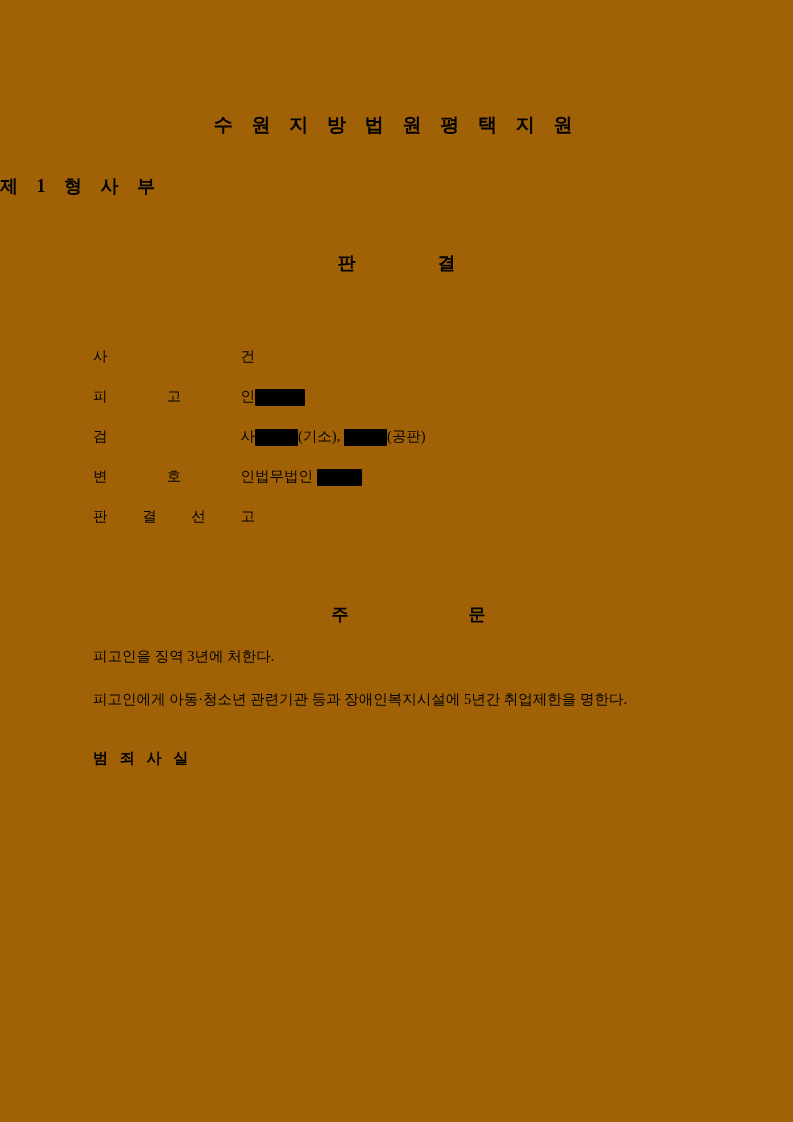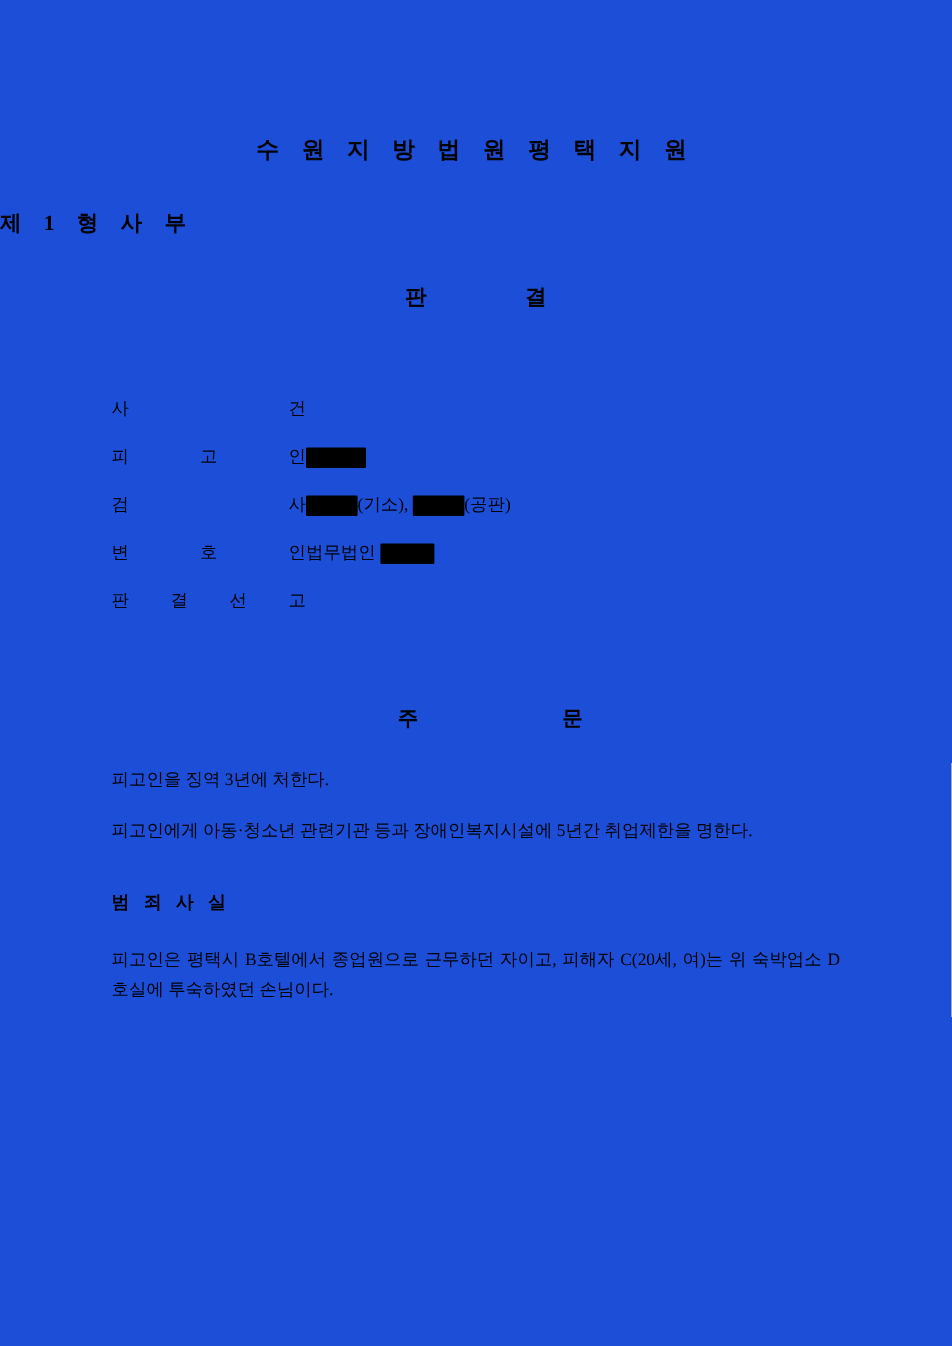--- a/index.html
+++ b/index.html
@@ -12,21 +12,21 @@
     height: 1122px;
     font-family: "Liberation Serif", "DejaVu Serif", serif;
     color: #000000;
     position: relative;
     overflow: hidden;
   }
   .page {
     position: relative;
     width: 793px;
     height: 1122px;
-    background: #1d4ed8;
+    background: #a16207;
     box-sizing: border-box;
   }
 
   
   .court-title {
     text-align: center;
     font-size: 19px;
     font-weight: bold;
     letter-spacing: 7px;
     margin: 0;
@@ -37,21 +37,21 @@
     font-size: 18px;
     font-weight: bold;
     letter-spacing: 7px;
     margin: 0;
     padding-top: 36px;
   }
   .doc-type {
     text-align: center;
     font-size: 18px;
     font-weight: bold;
-    margin: 0;
+    margin: 16px;
     padding-top: 37px;
   }
   .doc-type .gap {
     display: inline-block;
     width: 82px;
   }
 
   
   .meta {
     margin-top: 72px;
@@ -110,21 +110,21 @@
   .reason-heading { padding-top: 73px; }
 
   
   .body-block {
     margin-left: 93px;
     margin-right: 93px;
     font-size: 14.5px;
     line-height: 1.55;
   }
   .order-list {
-    margin-top: 29px;
+    margin-top: 19px;
   }
   .order-item {
     margin-bottom: 21px;
   }
   .sub-heading {
     margin-left: 93px;
     font-size: 15px;
     font-weight: bold;
     letter-spacing: 4px;
     margin-top: 38px;
@@ -209,15 +209,14 @@
   </h3>
 
   <div class="body-block order-list">
     <p class="order-item">피고인을 징역 3년에 처한다.</p>
     <p class="order-item">피고인에게 아동·청소년 관련기관 등과 장애인복지시설에 5년간 취업제한을 명한다.</p>
   </div>
 
 
   <h4 class="sub-heading">범 죄 사 실</h4>
 
-  <p class="fact-para">피고인은 평택시 B호텔에서 종업원으로 근무하던 자이고, 피해자 C(20세, 여)는 위 숙박업소 D호실에 투숙하였던 손님이다.</p>
 
 </div>
 
 </body></html>

